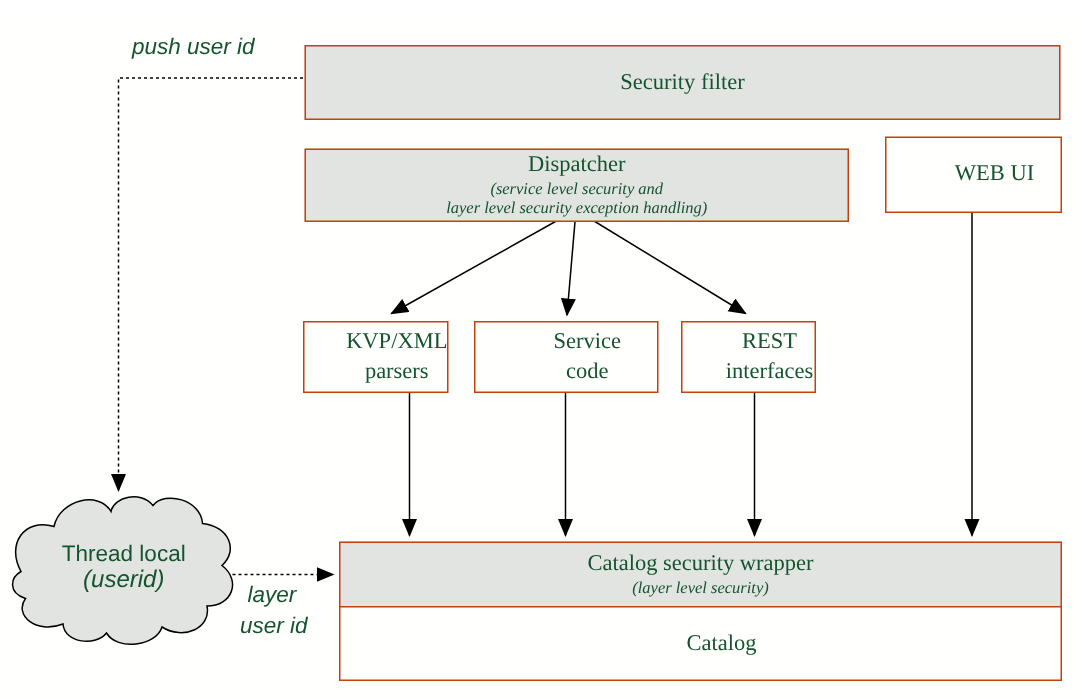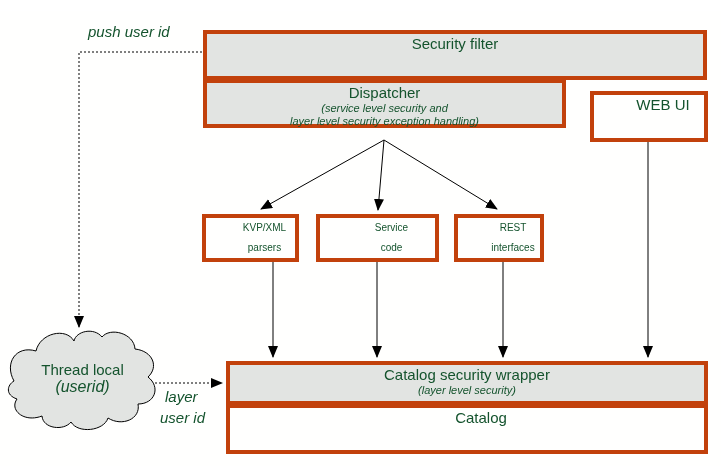--- a/index.html
+++ b/index.html
@@ -15,42 +15,43 @@
   }
   #connectors {
     position: absolute;
     left: 0; top: 0;
     width: 721px; height: 466px;
     pointer-events: none;
   }
   .box {
     position: absolute;
     box-sizing: border-box;
-    border: 4px solid #c2410c;
+    border: 1px solid #c2410c;
     display: flex;
     flex-direction: column;
     align-items: center;
-    justify-content: flex-start;
+    justify-content: center;
     text-align: center;
+    font-family: Liberation Serif, serif;
   }
   .gray  { background: #e2e4e2; }
   .white { background: #fffffe; padding-left: 28px; }
   .label    { font-size: 15px; line-height: 19px; }
   .sublabel { font-size: 11px; line-height: 13px; font-style: italic; }
-  .two-line { font-size: 10px; line-height: 20px; }
+  .two-line { font-size: 15px; line-height: 20px; }
   .floating-label {
     position: absolute;
     font-size: 15px;
     font-style: italic;
     line-height: 21px;
     white-space: nowrap;
   }
   
   #security-filter { left: 203px; top: 19px;  width: 504px; height: 50px; }
-  #dispatcher      { left: 203px; top: 68px;  width: 363px; height: 49px; }
+  #dispatcher      { left: 203px; top: 88px;  width: 363px; height: 49px; }
   #web-ui          { left: 590px; top: 80px;  width: 118px; height: 51px; }
   #kvp-xml-parsers { left: 202px; top: 203px; width: 97px;  height: 48px; }
   #service-code    { left: 316px; top: 203px; width: 123px; height: 48px; }
   #rest-interfaces { left: 454px; top: 203px; width: 90px;  height: 48px; }
   #catalog-wrapper { left: 226px; top: 350px; width: 482px; height: 44px; }
   #catalog         { left: 226px; top: 393px; width: 482px; height: 50px; }
   #push-user-id    { left: 88px;  top: 10px; }
   #grab-user-id    { left: 160px; top: 375px; }
   #thread-local-text {
     position: absolute;

